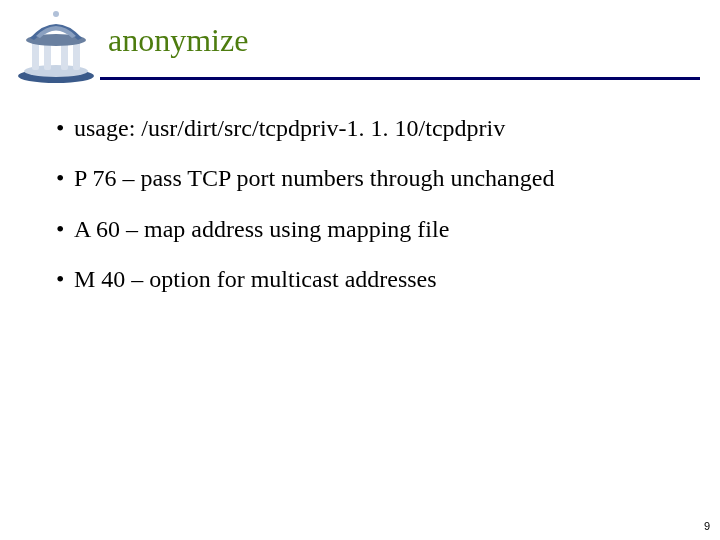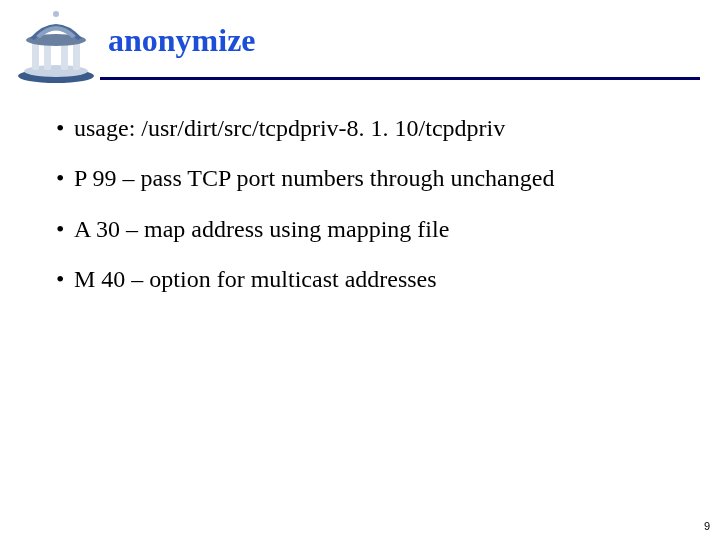--- a/index.html
+++ b/index.html
@@ -26,22 +26,22 @@
       left: 14px;
       top: -4px;
       width: 84px;
       height: 78px;
     }
     .title {
       position: absolute;
       left: 108px;
       top: 10px;
       font-size: 32px;
-      font-weight: bold;
-      color: #1d4ed8;
+      font-weight: normal;
+      color: #4d7c0f;
     }
     .divider {
       position: absolute;
       left: 100px;
       right: 20px;
       bottom: 12px;
       height: 3px;
       background: #000066;
     }
     .content {
@@ -90,29 +90,29 @@
       <path d="M 22 28 Q 42 8 62 28 L 58 30 Q 42 15 26 30 Z" fill="#8aa0c0"></path>
       <circle cx="42" cy="6" r="3" fill="#b0c0d8"></circle>
     </svg>
     <div class="title">anonymize</div>
     <div class="divider"></div>
   </div>
 
   <div class="content">
     <div class="bullet-item">
       <span class="bullet-dot">•</span>
-      <span class="bullet-text">usage: /usr/dirt/src/tcpdpriv-8. 1. 10/tcpdpriv</span>
+      <span class="bullet-text">usage: /usr/dirt/src/tcpdpriv-1. 1. 10/tcpdpriv</span>
     </div>
     <div class="bullet-item">
       <span class="bullet-dot">•</span>
-      <span class="bullet-text">P 99 – pass TCP port numbers through unchanged</span>
+      <span class="bullet-text">P 76 – pass TCP port numbers through unchanged</span>
     </div>
     <div class="bullet-item">
       <span class="bullet-dot">•</span>
-      <span class="bullet-text">A 30 – map address using mapping file</span>
+      <span class="bullet-text">A 60 – map address using mapping file</span>
     </div>
     <div class="bullet-item">
       <span class="bullet-dot">•</span>
       <span class="bullet-text">M 40 – option for multicast addresses</span>
     </div>
   </div>
 
   <div class="page-number">9</div>
 </div>
 

